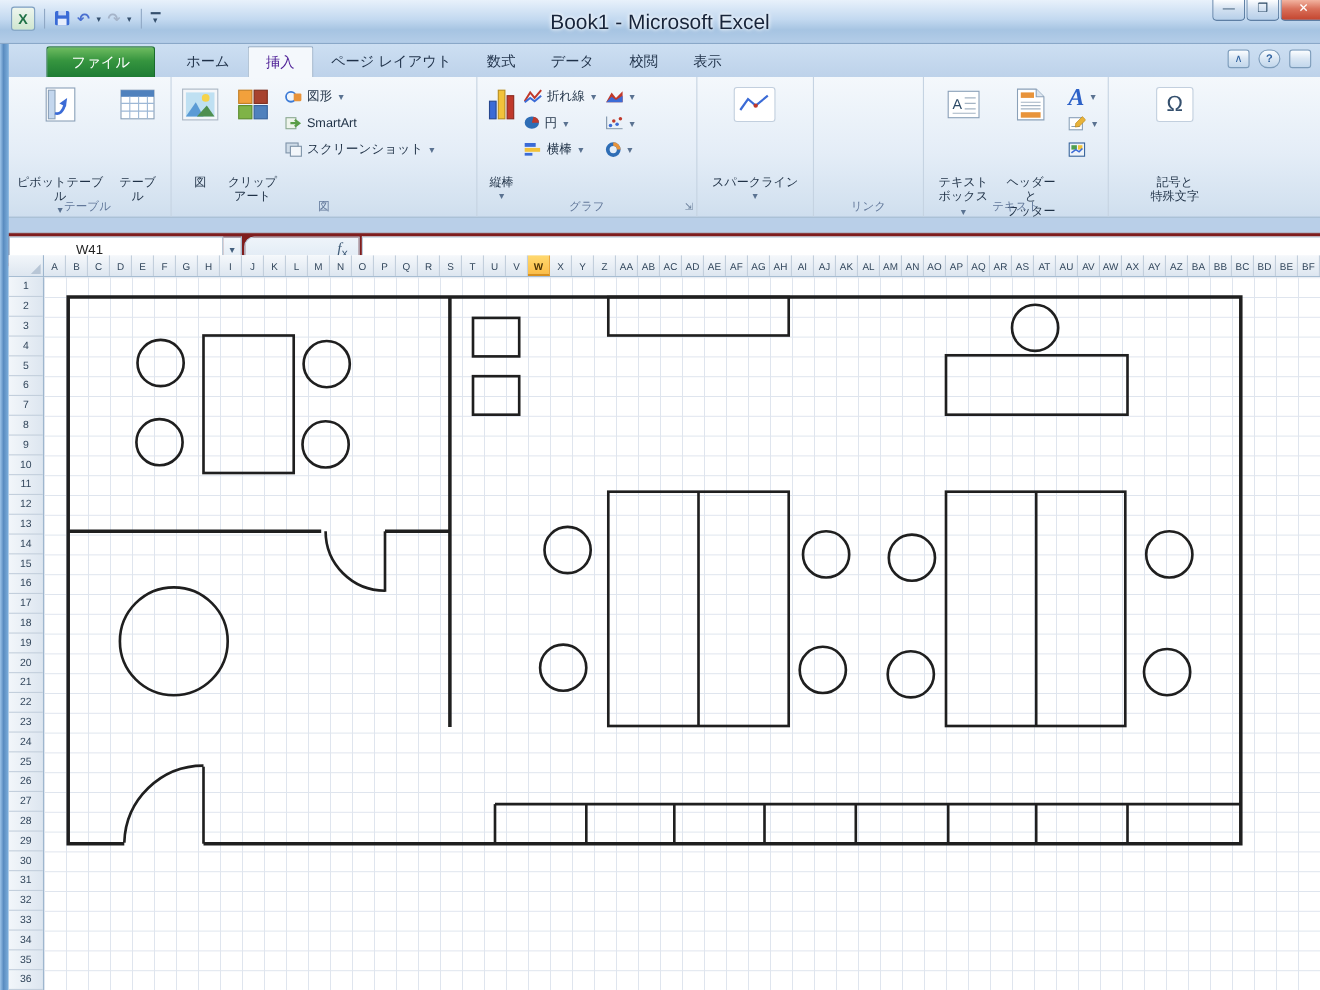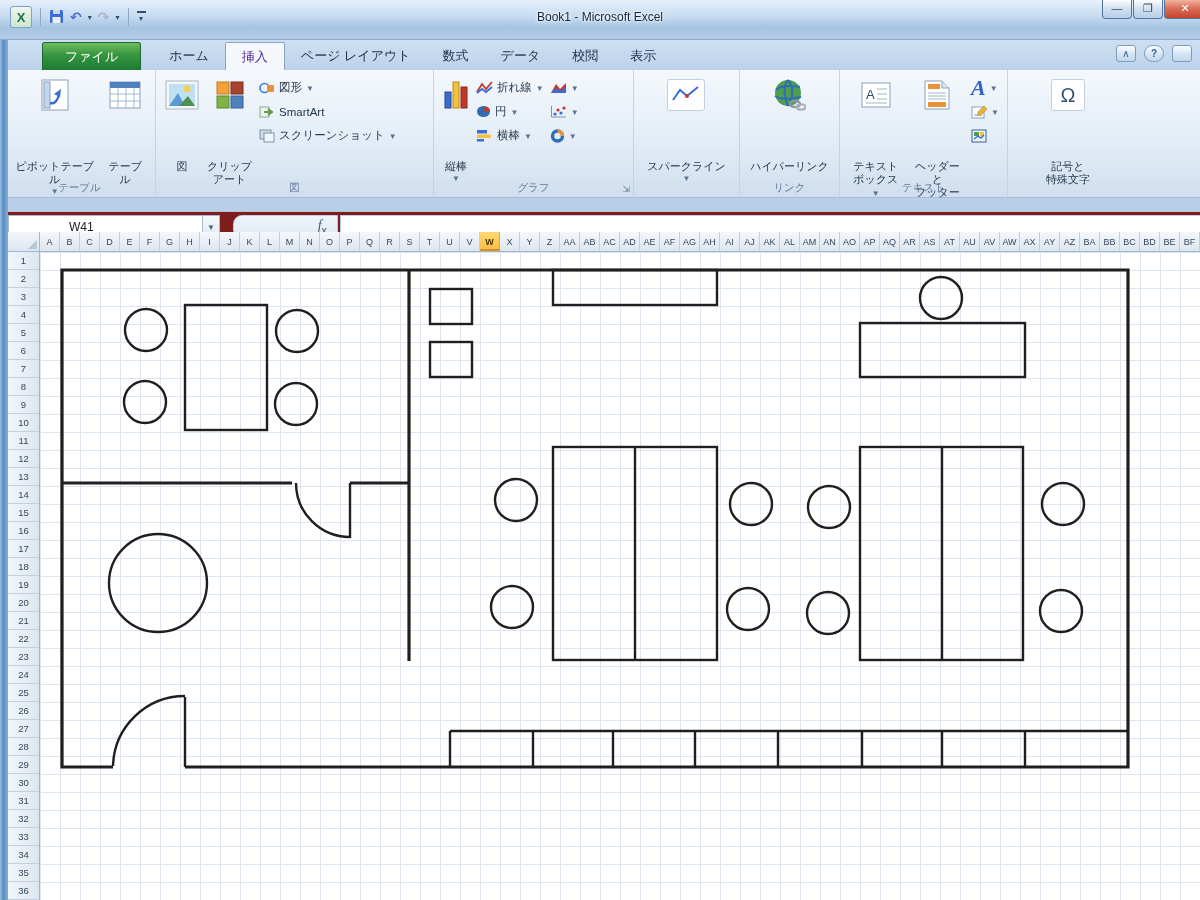--- a/index.html
+++ b/index.html
@@ -13,21 +13,21 @@
   .excel-logo { width:22px; height:22px; border-radius:3px; border:1px solid #7fa0c0;
     background:linear-gradient(#eef6ee,#cfe6cf); display:flex; align-items:center; justify-content:center; }
   .excel-logo span { font-size:13px; font-weight:bold; color:#1e7145; }
   .qat-btn { font-size:14px; line-height:14px; cursor:default; }
   .qat-sep { width:1px; height:18px; background:#8fa8c5; margin:0 2px; }
   .undo { color:#4a6fd0; font-weight:bold; }
   .redo { color:#a5b4c9; font-weight:bold; }
   .mini-arrow { font-size:8px; color:#35506e; }
   .qat-more { display:flex; flex-direction:column; align-items:center; font-size:8px; color:#35506e; }
   .qat-more i { display:block; width:9px; height:2px; background:#35506e; margin-bottom:1px; }
-  .title-text { position:absolute; left:0; right:0; top:10px; text-align:center; font-size:12px; color:#17243a; text-shadow:0 0 5px #fff,0 0 3px #fff; }
+  .title-text { position:absolute; left:0; right:0; top:10px; text-align:center; font-size:19px; color:#17243a; text-shadow:0 0 5px #fff,0 0 3px #fff; }
   .win-controls { position:absolute; right:-6px; top:0; display:flex; }
   .win-btn { width:30px; height:19px; border:1px solid #54769c; border-top:none; border-radius:0 0 4px 4px;
     background:linear-gradient(#fdfeff,#d3e1f1 45%,#b6cfe9); color:#2c4a66; font-size:11px; line-height:17px; text-align:center; margin-left:1px; }
   .win-btn.close { background:linear-gradient(#f2b3a0,#d9705a 45%,#c4452f); color:#fff; width:42px; }
 
   
   .tabrow { position:absolute; left:0; top:40px; width:1200px; height:30px;
     background:linear-gradient(#cddff2,#bdd2ea); }
   .tabs { position:absolute; left:14px; bottom:0; display:flex; align-items:flex-end; height:30px;padding-left:28px; }
   .file-tab { height:28px; padding:0 22px; margin-right:12px; border-radius:3px 3px 0 0;
@@ -58,21 +58,21 @@
   .wordart-a { font-size:22px; font-weight:bold; font-style:italic; color:#2e62c8; font-family:"Liberation Serif",serif; line-height:20px; }
   .omega { font-size:20px; color:#35506e; border:1px solid #c2cfde; border-radius:3px; background:#fff; width:34px; height:32px; text-align:center; line-height:30px; }
 
   
   .fbar { position:absolute; left:0; top:211px; width:1200px; height:32px; background:#7f1d1d;
     border-top:1px solid #b4c6d9; border-bottom:1px solid #9eb6ce; display:flex; align-items:stretch; }
   .namebox { width:195px; margin:3px 0 3px 8px; background:#fff; border:1px solid #a8bccf;
     font-size:12px; color:#222; display:flex; align-items:center; padding-left:60px; }
   .namebox-dd { width:17px; margin:3px 0; background:linear-gradient(#f4f8fc,#dfe9f3); border:1px solid #a8bccf; border-left:none;
     font-size:8px; color:#44607e; display:flex; align-items:center; justify-content:center; }
-  .fx-pill { width:105px; margin:3px 2px 3px 13px; background:linear-gradient(#eef4fa,#e0eaf4); border:1px solid #bccddd;
+  .fx-pill { width:105px; margin:3px 2px 3px 2px; background:linear-gradient(#eef4fa,#e0eaf4); border:1px solid #bccddd;
     border-radius:9px 0 0 9px; display:flex; align-items:center; justify-content:flex-end; padding-right:10px; }
   .fx { font-size:13px; color:#3f5b77; }
   .fx i { font-family:"Liberation Serif",serif; font-style:italic; font-size:14px; }
   .finput { flex:1; margin:3px 0; background:#fff; border:1px solid #bccddd; border-right:none; }
 
   
   .left-frame { position:absolute; left:0; top:40px; width:8px; height:860px;
     background:linear-gradient(to right,#9cc3e8,#5a8cc0 40%,#7fb0dd); }
   .gridwrap { position:absolute; left:8px; top:232px; width:1192px; height:668px; background:#fff; }
   .corner { position:absolute; left:0; top:0; width:32px; height:20px;
@@ -302,31 +302,20 @@
               </svg>
             </div>
           </div>
           <div class="lbl">スパークライン</div>
           <div class="dd">▼</div>
         </div>
       </div>
 
 
       <div class="rgroup" style="width:100px; justify-content:center">
-        <div class="bigbtn">
-          <div class="ic">
-            <svg width="34" height="32" viewBox="0 0 34 32">
-              <circle cx="16" cy="14" r="13" fill="#4f9e4f"></circle>
-              <path d="M4 11 q6 -6 24 -3 M3 17 q8 5 26 1 M16 1 q-7 9 0 26 M16 1 q8 9 1 26" stroke="#2e6db5" stroke-width="2" fill="none"></path>
-              <ellipse cx="23" cy="25" rx="5" ry="3" fill="none" stroke="#8c98a4" stroke-width="2.4"></ellipse>
-              <ellipse cx="29" cy="28" rx="4.5" ry="2.6" fill="none" stroke="#aab4be" stroke-width="2.4"></ellipse>
-            </svg>
-          </div>
-          <div class="lbl">ハイパーリンク</div>
-        </div>
         <div class="rgroup-label">リンク</div>
       </div>
 
       <div class="rgroup" style="width:168px">
         <div class="bigbtn">
           <div class="ic">
             <svg width="30" height="28" viewBox="0 0 30 28">
               <rect x="1" y="2" width="28" height="24" fill="#fff" stroke="#8aa0b8"></rect>
               <text x="5" y="18" font-size="13" fill="#2c4a66" font-family="Liberation Sans">A</text>
               <path d="M16 8 h10 M16 13 h10 M16 18 h10 M5 22 h21" stroke="#a4b4c4" fill="none"></path>

